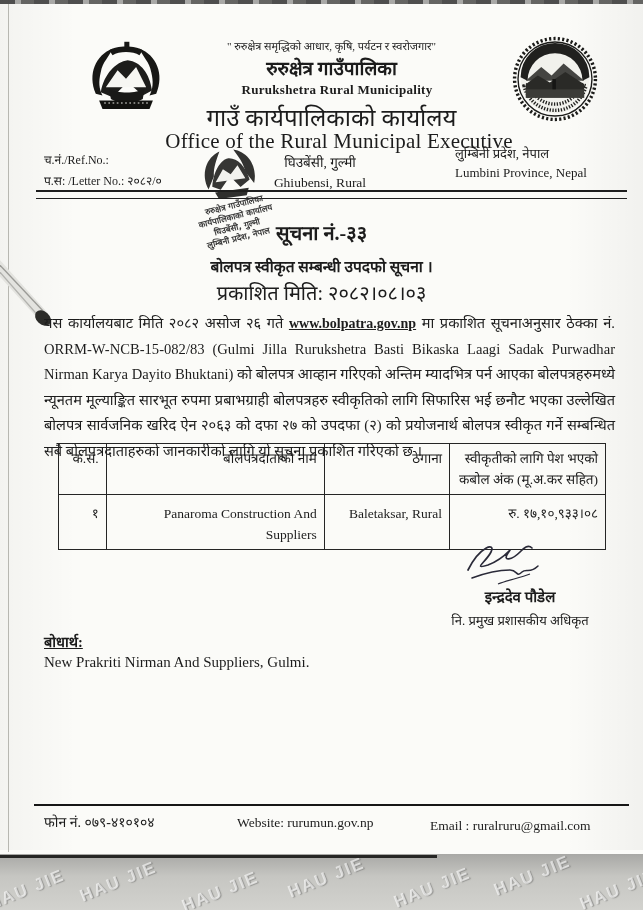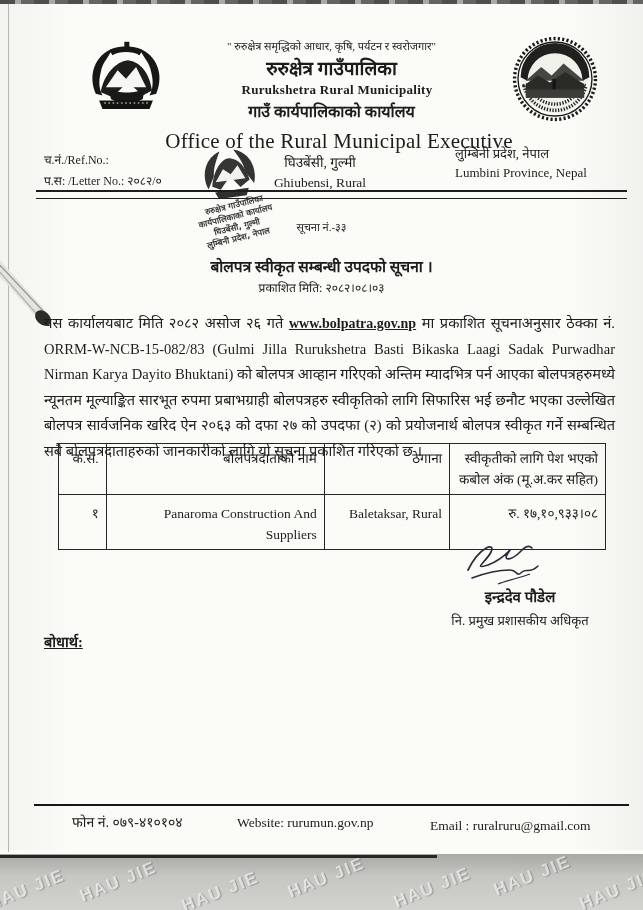--- a/index.html
+++ b/index.html
@@ -15,54 +15,54 @@
   .top-edge{top:0;left:0;right:0;height:4px;
     background:repeating-linear-gradient(90deg,#303030 0 15px,#9a9a98 15px 21px,#4a4a48 21px 34px);
     opacity:.85;}
   .left-edge{left:8px;top:4px;bottom:58px;width:1px;background:#b7b7b1;}
   .scan-shade{left:0;right:0;top:4px;height:846px;
     background:linear-gradient(90deg,rgba(0,0,0,.03),rgba(0,0,0,0) 12%,rgba(0,0,0,0) 88%,rgba(0,0,0,.04));}
   
   .motto{top:38px;left:120px;right:100px;font-size:11px;color:#222;}
   .muni-np{top:55px;left:120px;right:100px;font-size:19px;font-weight:bold;}
   .muni-en{top:82px;left:131px;right:100px;font-size:13px;font-weight:bold;letter-spacing:.3px;}
-  .office-np{top:100px;left:120px;right:100px;font-size:16px;font-weight:bold;}
+  .office-np{top:100px;left:120px;right:100px;font-size:24px;font-weight:normal;}
   .office-en{top:129px;left:0;right:0;font-size:21px;letter-spacing:.2px;padding-left:35px;}
   .ref-block{top:150px;left:44px;font-size:12px;line-height:21px;}
   .place-block{top:153px;left:240px;width:160px;font-size:13.5px;line-height:20px;}
   .province-block{top:144px;left:455px;width:170px;font-size:13px;line-height:19px;}
   .double-rule{top:190px;left:36px;right:16px;height:6px;
     border-top:2.5px solid #1e1e1e;border-bottom:1.5px solid #1e1e1e;}
   
   .stamp{top:146px;left:176px;width:116px;height:118px;transform:rotate(-8deg);opacity:.92;}
   .stamp .txt{font-family:"DejaVu Sans",sans-serif;font-size:8.5px;color:#2e2e2e;
     text-align:center;line-height:11px;transform:rotate(-6deg);font-weight:bold;}
   
-  .notice-no{top:219px;left:0;right:0;font-size:11px;font-weight:normal;}
+  .notice-no{top:219px;left:0;right:0;font-size:20px;font-weight:bold;}
   .subject{top:255px;left:0;right:0;font-size:15.5px;font-weight:bold;}
-  .published{top:279px;left:0;right:0;font-size:12px;}
+  .published{top:279px;left:0;right:0;font-size:20px;}
   
   .para{top:311px;left:44px;right:28px;font-size:14.6px;line-height:25.5px;text-align:justify;}
   .para .url{text-decoration:underline;font-weight:bold;font-size:14px;}
   
   table.notice-table{top:443px;left:58px;width:548px;position:absolute;border-collapse:collapse;}
   table.notice-table td,table.notice-table th{
     border:1.6px solid #252525;font-weight:normal;text-align:right;
     vertical-align:top;padding:4px 7px;font-size:13.5px;line-height:21px;}
   .col-sn{width:34px;} .col-name{width:228px;} .col-addr{width:120px;} .col-amt{width:156px;}
   tr.data-row td{height:34px;padding-top:8px;}
   
   .sig-name{top:586px;left:420px;width:200px;font-size:15px;font-weight:bold;}
   .sig-title{top:611px;left:398px;width:244px;font-size:13px;}
   
   .cc-label{top:631px;left:44px;font-size:14.5px;font-weight:bold;text-decoration:underline;}
   .cc-item{top:654px;left:44px;font-size:15px;}
   
   .footer-rule{top:804px;left:34px;right:14px;border-top:2.5px solid #161616;}
-  .f-phone{top:812px;left:44px;font-size:14px;margin-left:28px;}
+  .f-phone{top:812px;left:44px;font-size:14px;}
   .f-web{top:815px;left:237px;font-size:13.5px;}
   .f-email{top:818px;left:430px;font-size:13.5px;}
   
   .mat{left:0;right:0;bottom:0;height:56px;
     background:linear-gradient(180deg,#a8a8a5 0%,#c6c6c2 40%,#d2d2ce 100%);overflow:hidden;}
   .mat-edge{left:0;bottom:52px;width:68%;height:3px;background:#262624;}
   .wm{position:absolute;font-family:"Liberation Sans",sans-serif;font-weight:bold;
     font-size:17px;letter-spacing:2px;color:rgba(255,255,255,.62);
     text-shadow:1px 1px 1px rgba(110,110,108,.55);transform:rotate(-22deg);white-space:nowrap;}
 </style>
@@ -171,20 +171,21 @@
 
   <svg class="abs" style="left:458px;top:540px;" width="100" height="50" viewBox="0 0 100 50">
     <path d="M10,30 C22,6 38,2 33,12 C28,22 14,30 30,25 C48,18 56,4 50,13 C44,22 54,20 62,12 C66,8 70,4 74,8" fill="none" stroke="#2a2a38" stroke-width="1.7" stroke-linecap="round"></path>
     <path d="M14,38 C30,32 44,30 52,30 C60,30 58,38 64,32 C68,28 72,34 80,26" fill="none" stroke="#2a2a38" stroke-width="1.5" stroke-linecap="round"></path>
     <path d="M40,44 C50,40 62,38 72,34" fill="none" stroke="#2a2a38" stroke-width="1.2"></path>
   </svg>
   <div class="abs center sig-name">इन्द्रदेव पौडेल</div>
   <div class="abs center sig-title">नि. प्रमुख प्रशासकीय अधिकृत</div>
 
   <div class="abs cc-label">बोधार्थ:</div>
+  <div class="abs cc-item">New Prakriti Nirman And Suppliers, Gulmi.</div>
 
   <div class="abs footer-rule"></div>
   <div class="abs f-phone">फोन नं. ०७९-४१०१०४</div>
   <div class="abs f-web">Website: rurumun.gov.np</div>
   <div class="abs f-email">Email  : ruralruru@gmail.com</div>
 
   <div class="abs mat">
     <span class="wm" style="left:-14px;top:26px;">HAU JIE</span>
     <span class="wm" style="left:78px;top:18px;">HAU JIE</span>
     <span class="wm" style="left:180px;top:28px;">HAU JIE</span>

